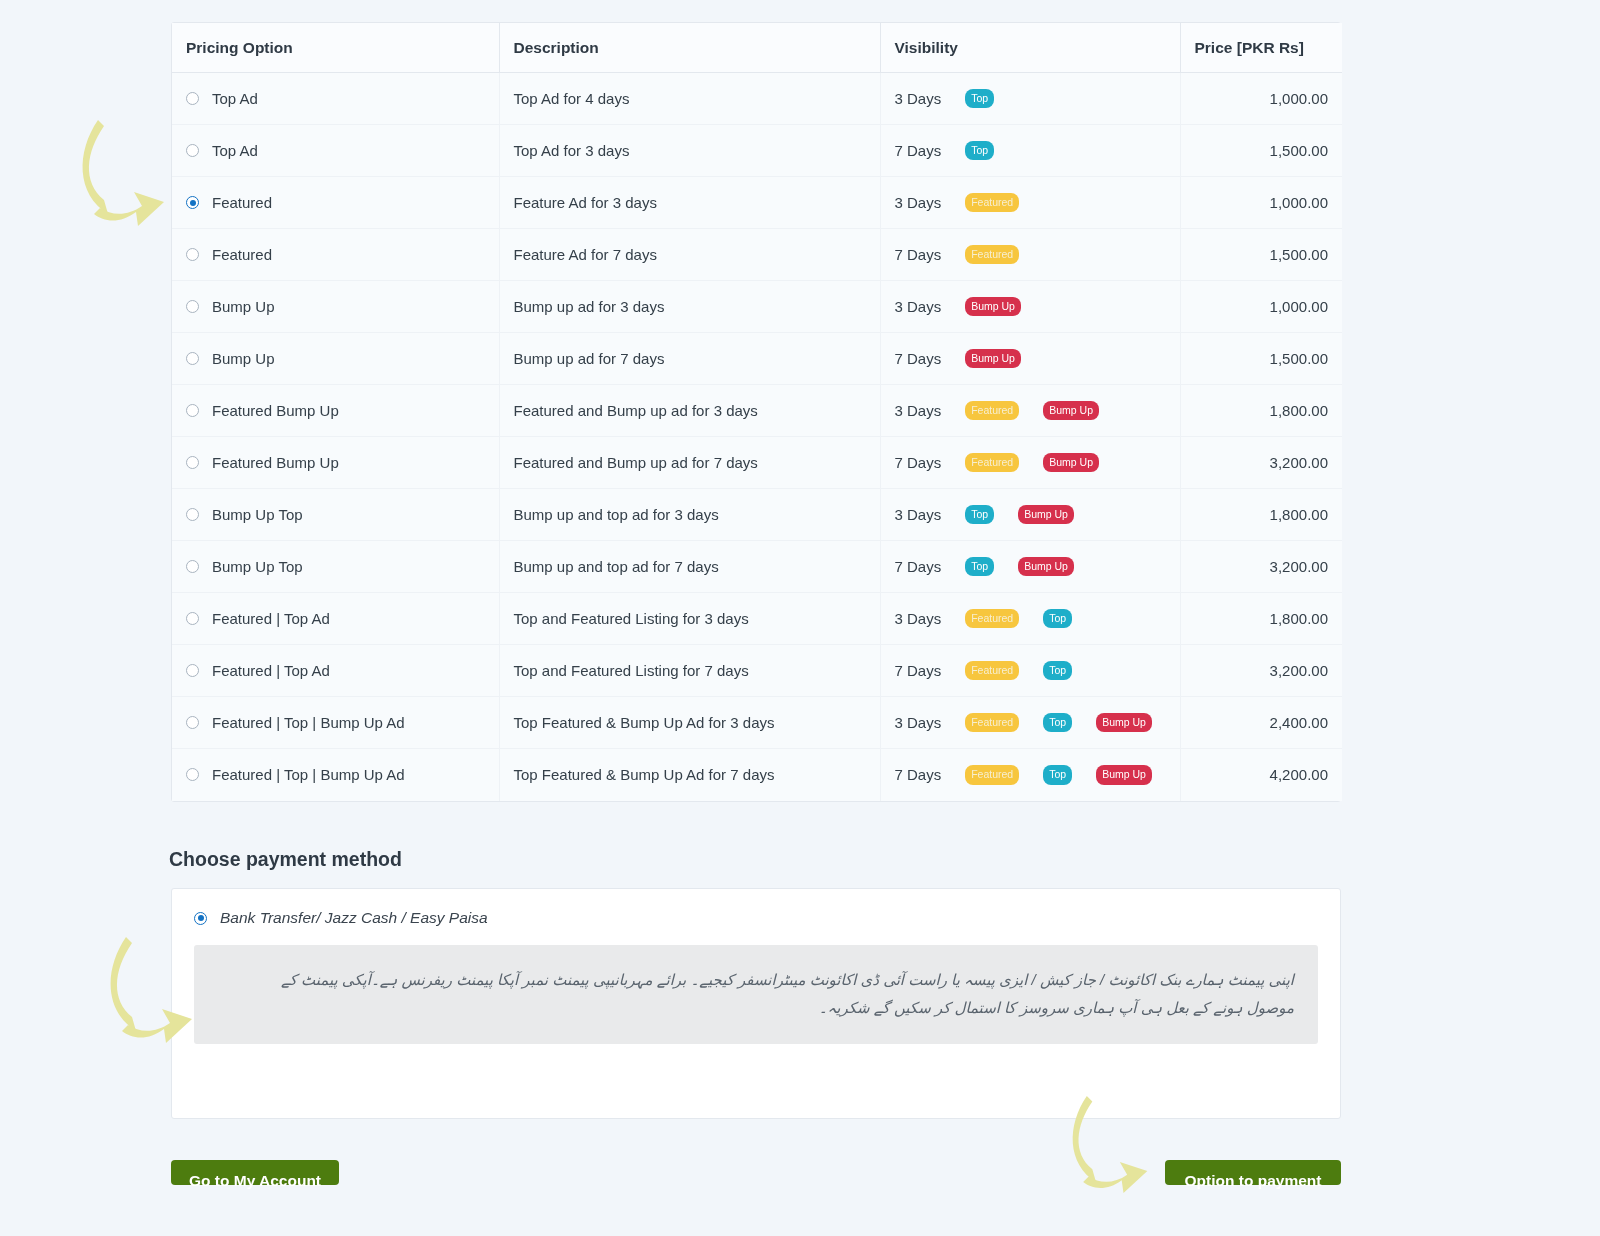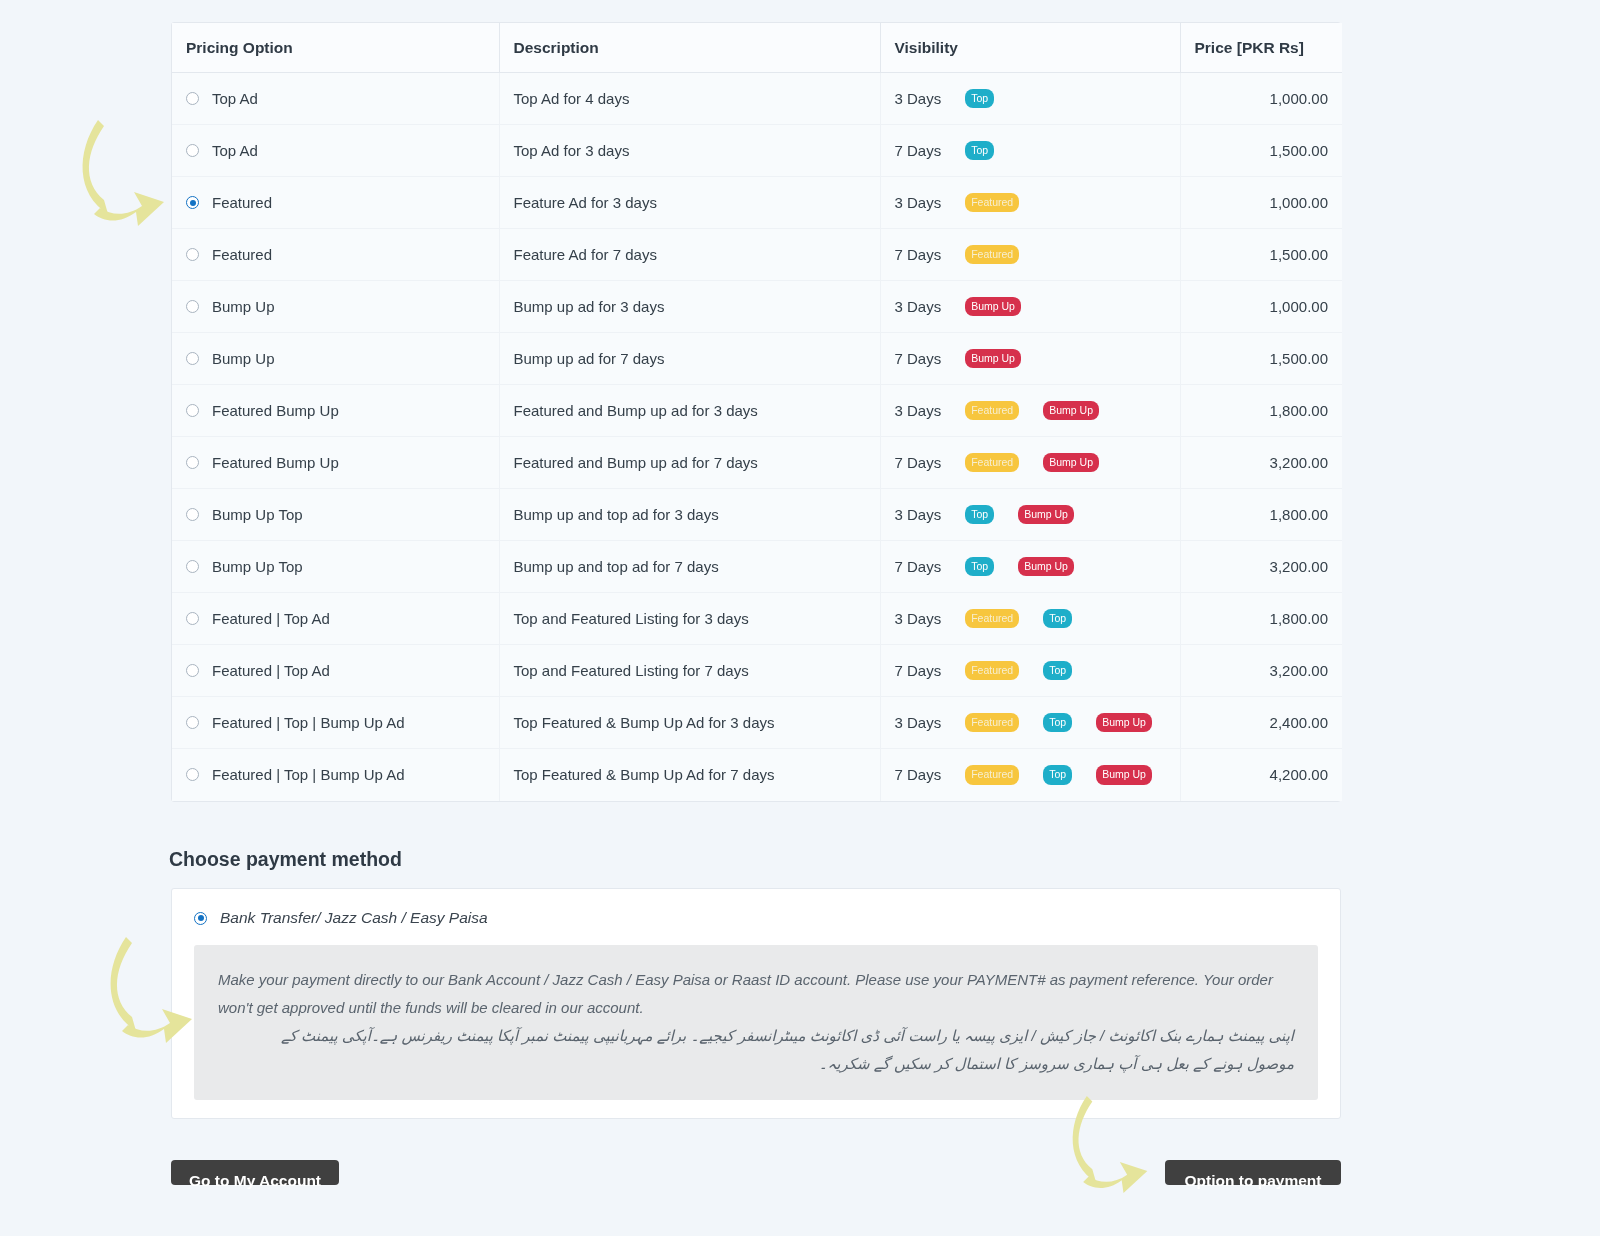--- a/index.html
+++ b/index.html
@@ -147,21 +147,21 @@
   }
   .pay-note p.urdu {
     direction: rtl;
     text-align: right;
     unicode-bidi: bidi-override;
   }
 
   
   .btn {
     position: absolute;
-    background: #404040;
+    background: #4d7c0f;
     color: #ffffff;
     font-size: 15.5px;
     font-weight: bold;
     border: none;
     border-radius: 4px;
     padding: 0 18px;
     height: 25px;
     line-height: 42px;
     cursor: pointer;
     text-align: center;
@@ -429,21 +429,20 @@
   </div>
 
   <div class="section-title">Choose payment method</div>
 
   <div class="pay-card">
     <div class="pay-option">
       <span class="radio checked"></span>
       <span class="label">Bank Transfer/ Jazz Cash / Easy Paisa</span>
     </div>
     <div class="pay-note">
-      <p>Make your payment directly to our Bank Account / Jazz Cash / Easy Paisa or Raast ID account. Please use your PAYMENT# as payment reference. Your order won't get approved until the funds will be cleared in our account.</p>
       <p class="urdu">اپنی پیمنٹ ہمارے بنک اکائونٹ / جاز کیش / ایزی پیسہ یا راست آئی ڈی اکائونٹ میںٹرانسفر کیجیے۔ برائے مہربانیپی پیمنٹ نمبر آپکا پیمنٹ ریفرنس ہے۔آپکی پیمنٹ کے</p>
       <p class="urdu">موصول ہونے کے بعل ہی آپ ہماری سروسز کا استمال کر سکیں گے شکریہ۔</p>
     </div>
   </div>
 
   <button class="btn btn-account">Go to My Account</button>
   <button class="btn btn-proceed">Option to payment</button>
 
   <svg class="arrow" style="left:60px; top:108px;" width="120" height="130" viewBox="0 0 120 130">
     <path d="M38 12 C16 44, 16 86, 48 106 L44 92 C22 74, 26 44, 44 18 Z" fill="#e5e49b"></path>

